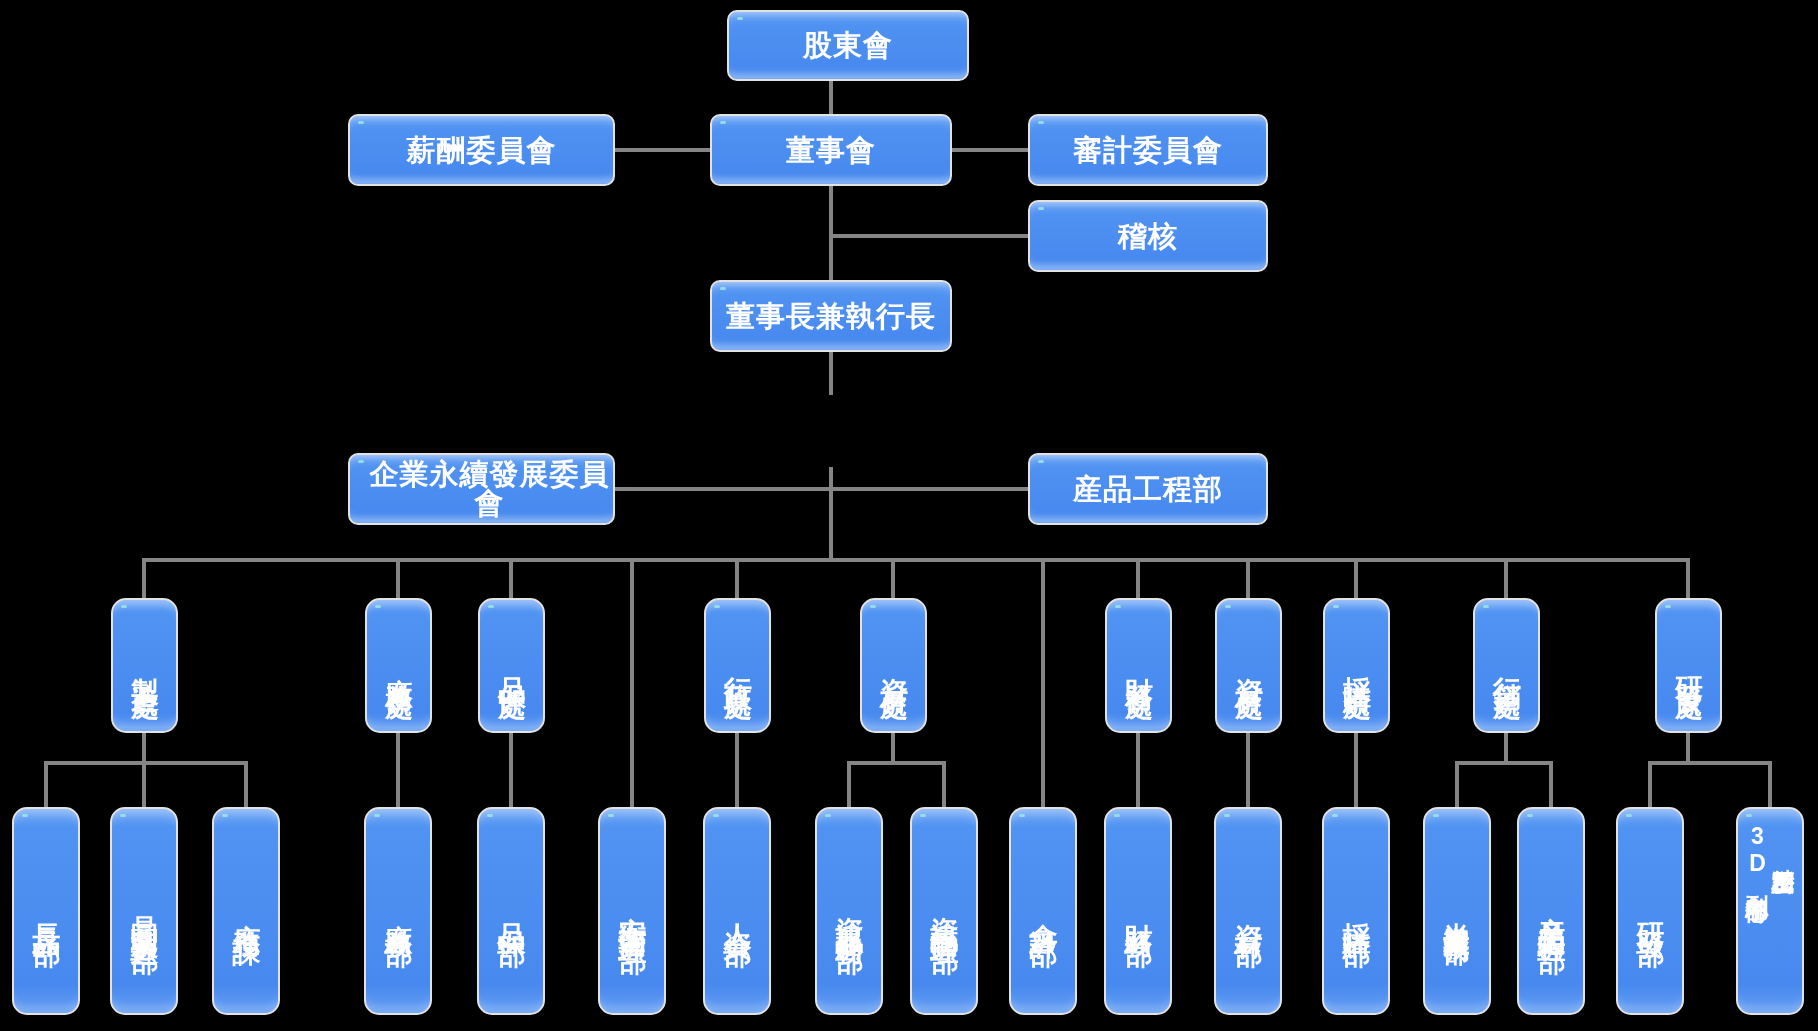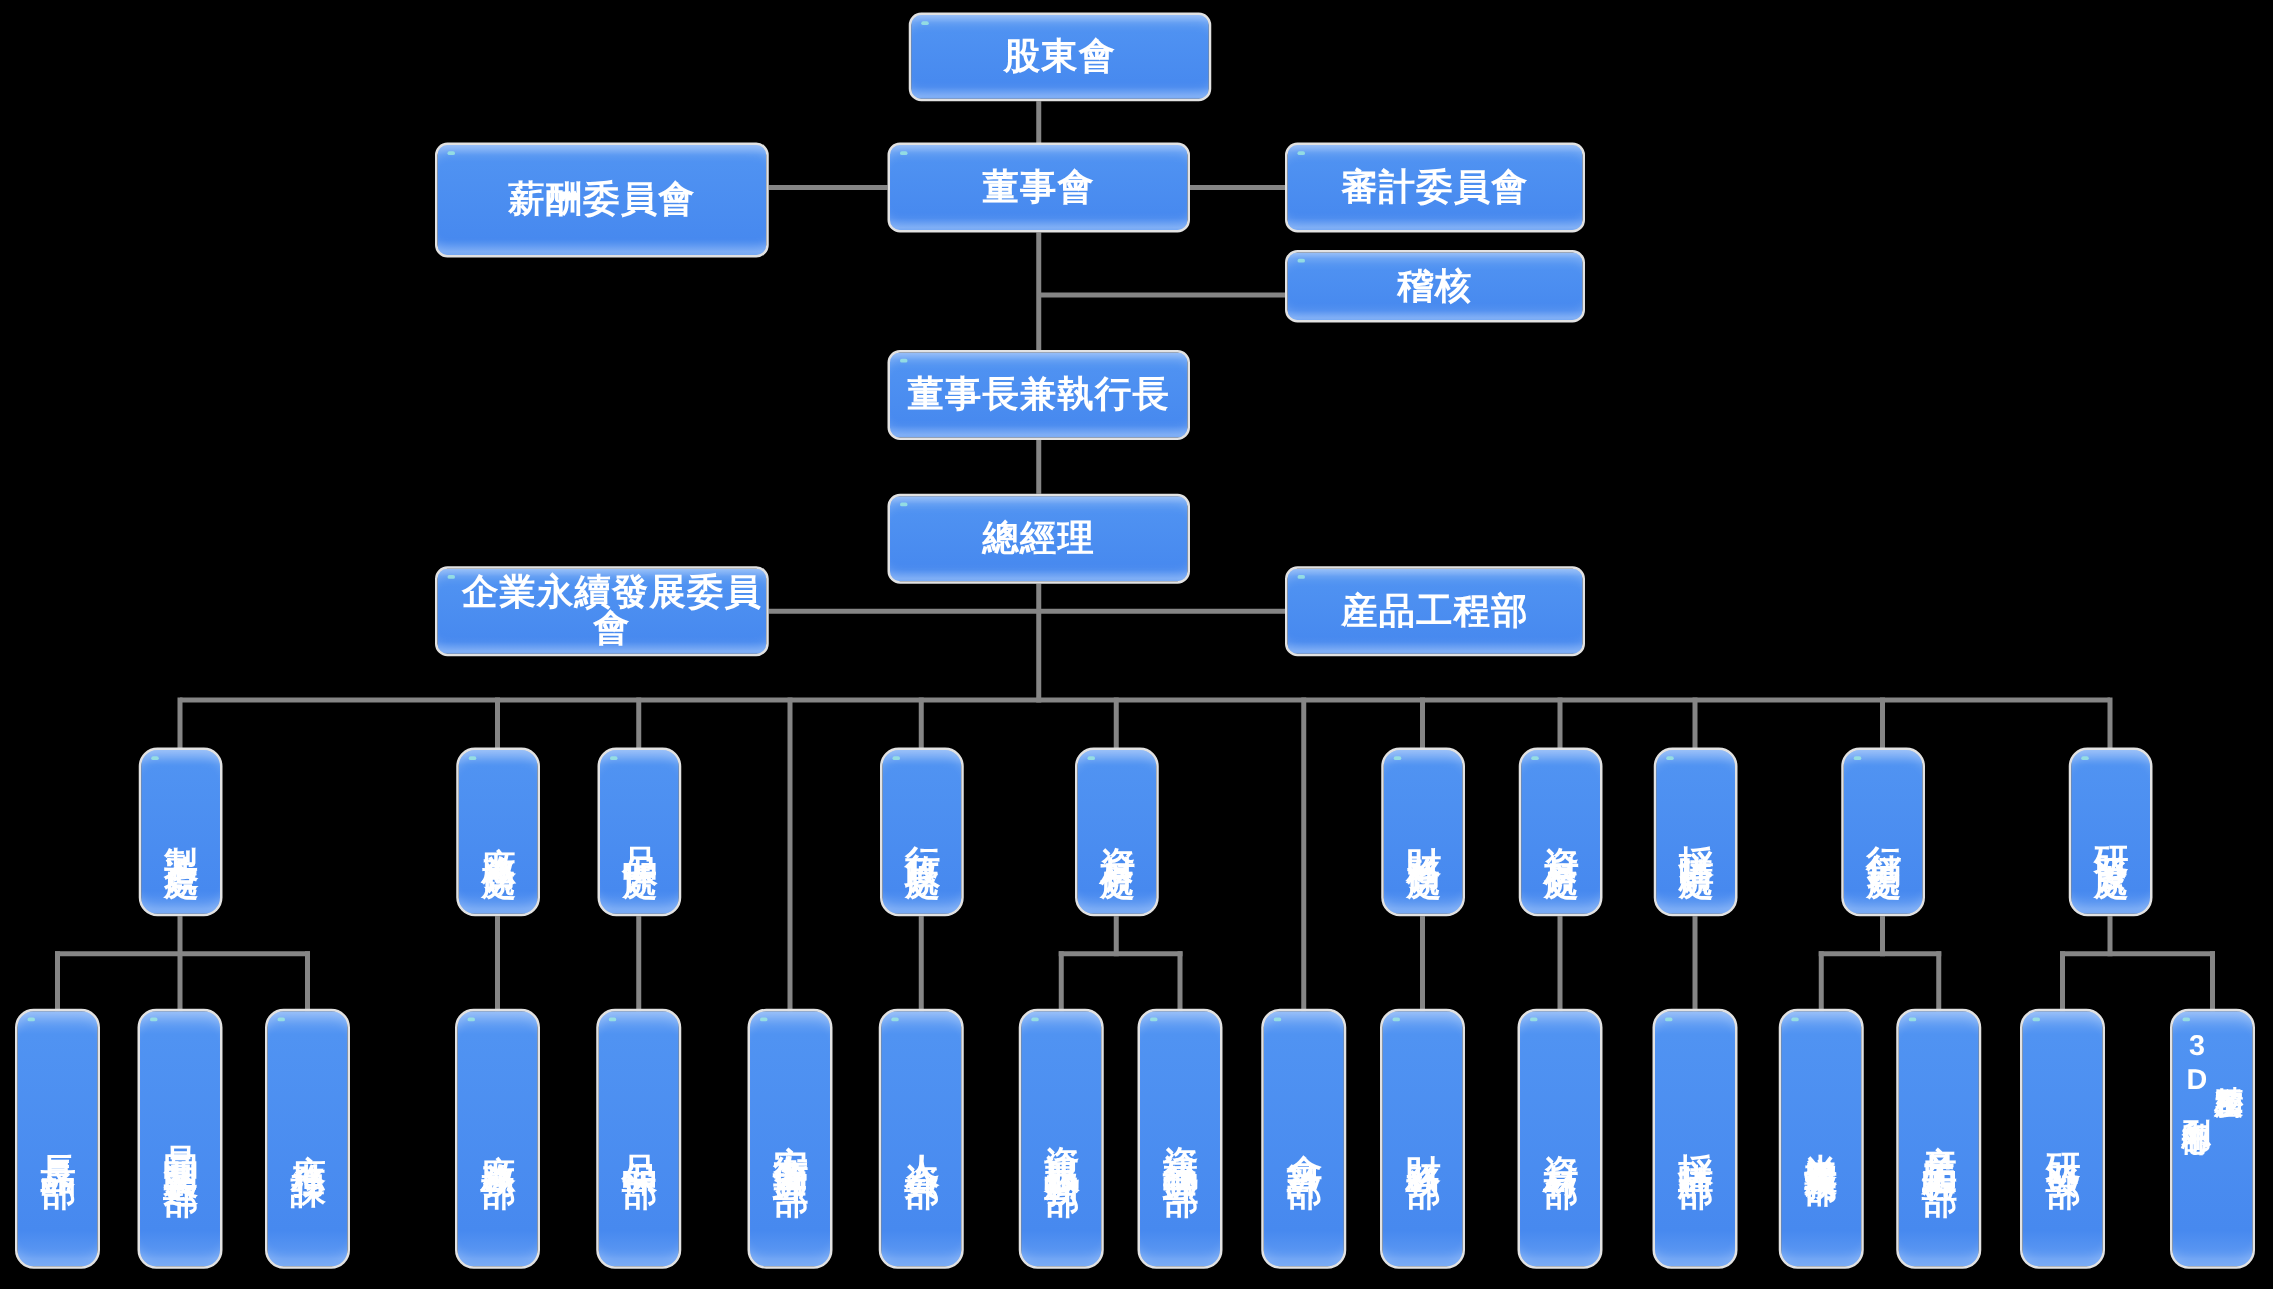--- a/index.html
+++ b/index.html
@@ -86,37 +86,34 @@
   <div class="conn" style="left:1549px;top:761px;width:4px;height:48px;"></div>
 
   <div class="conn" style="left:1686px;top:733px;width:4px;height:32px;"></div>
   <div class="conn" style="left:1648px;top:761px;width:124px;height:4px;"></div>
   <div class="conn" style="left:1648px;top:761px;width:4px;height:48px;"></div>
   <div class="conn" style="left:1768px;top:761px;width:4px;height:48px;"></div>
 
   <div class="box hbox" style="left:710px;top:10px;width:242px;height:71px;margin-left:17px;">
       <span>股東會</span>
     </div>
-  <div class="box hbox" style="left:348px;top:114px;width:267px;height:92px;">
+  <div class="box hbox" style="left:348px;top:114px;width:267px;height:72px;">
       <span>薪酬委員會</span>
     </div>
   <div class="box hbox" style="left:710px;top:114px;width:242px;height:72px;">
       <span>董事會</span>
     </div>
   <div class="box hbox" style="left:1028px;top:114px;width:240px;height:72px;">
       <span>審計委員會</span>
     </div>
-  <div class="box hbox" style="left:1028px;top:200px;width:240px;height:58px;">
+  <div class="box hbox" style="left:1028px;top:200px;width:240px;height:72px;">
       <span>稽核</span>
     </div>
   <div class="box hbox" style="left:710px;top:280px;width:242px;height:72px;">
       <span>董事長兼執行長</span>
-    </div>
-  <div class="box hbox" style="left:710px;top:395px;width:242px;height:72px;">
-      <span>總經理</span>
     </div>
   <div class="box hbox" style="left:348px;top:453px;width:267px;height:72px;padding-left:16px;">
       <span>企業永續發展委員會</span>
     </div>
   <div class="box hbox" style="left:1028px;top:453px;width:240px;height:72px;">
       <span>産品工程部</span>
     </div>
 
   <div class="box vbox" style="left:111px;top:598px;width:67px;height:135px;">
       <span class="vtext">製造處</span>

